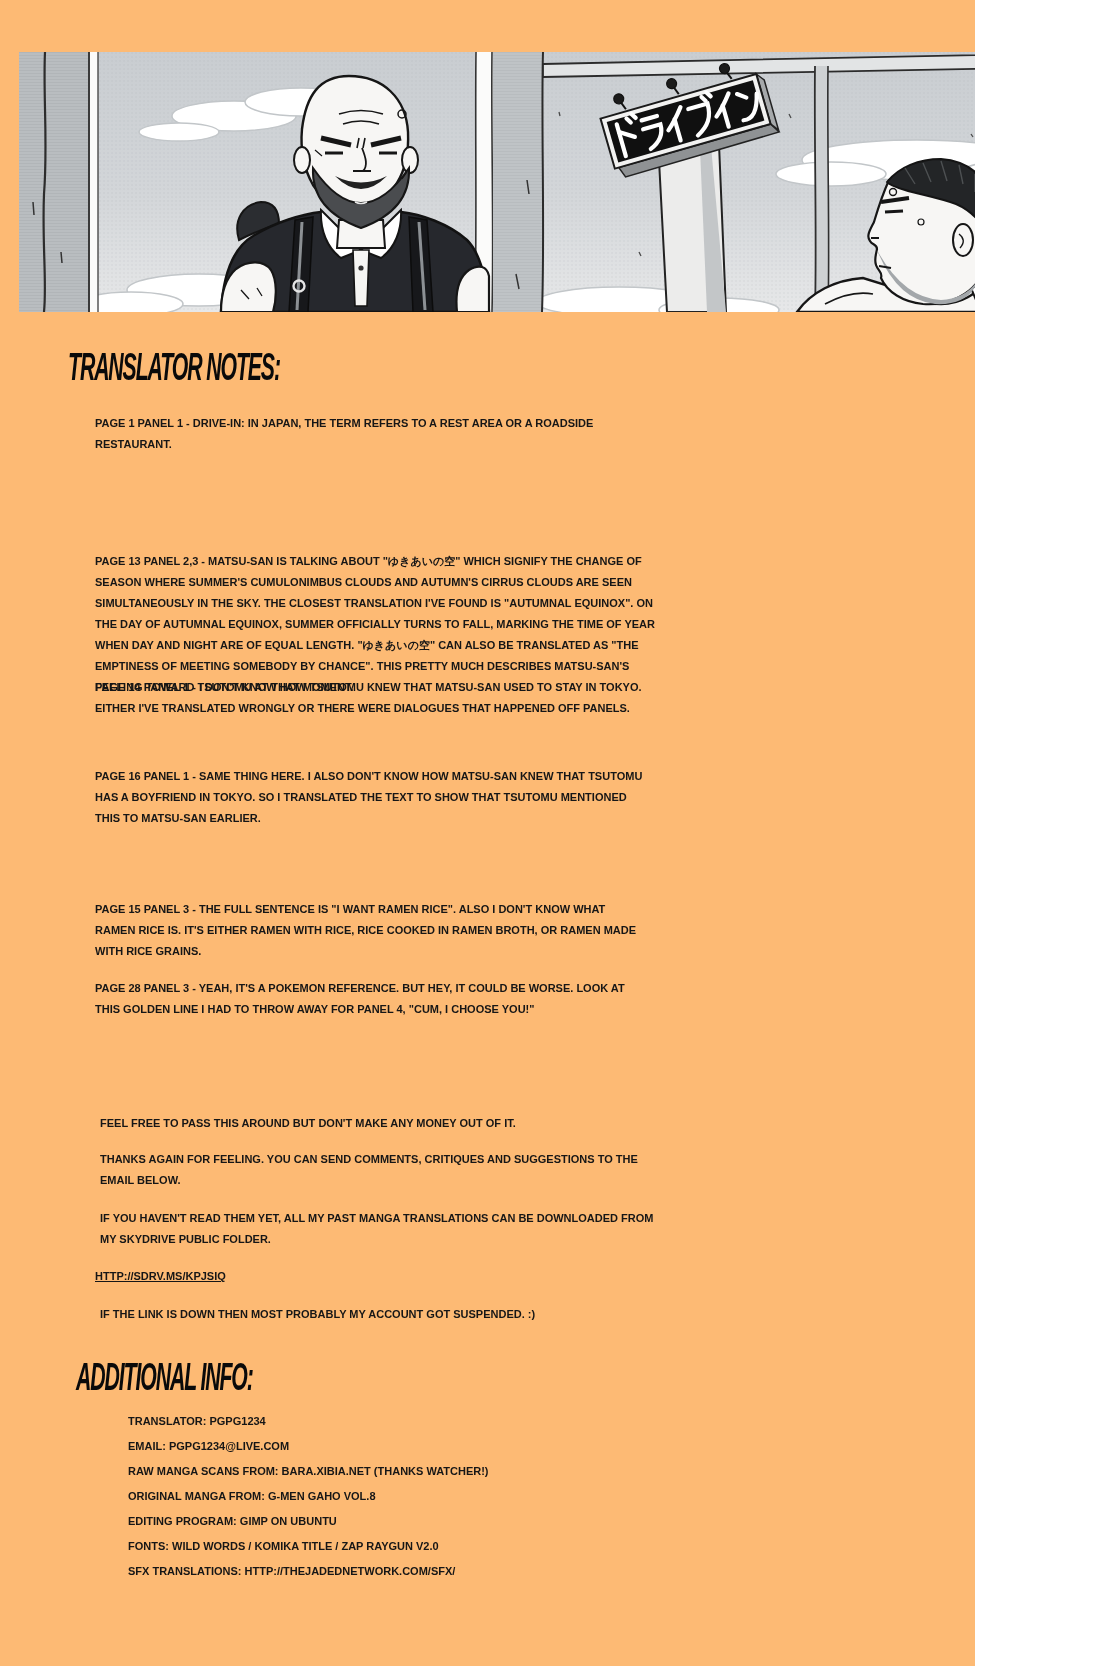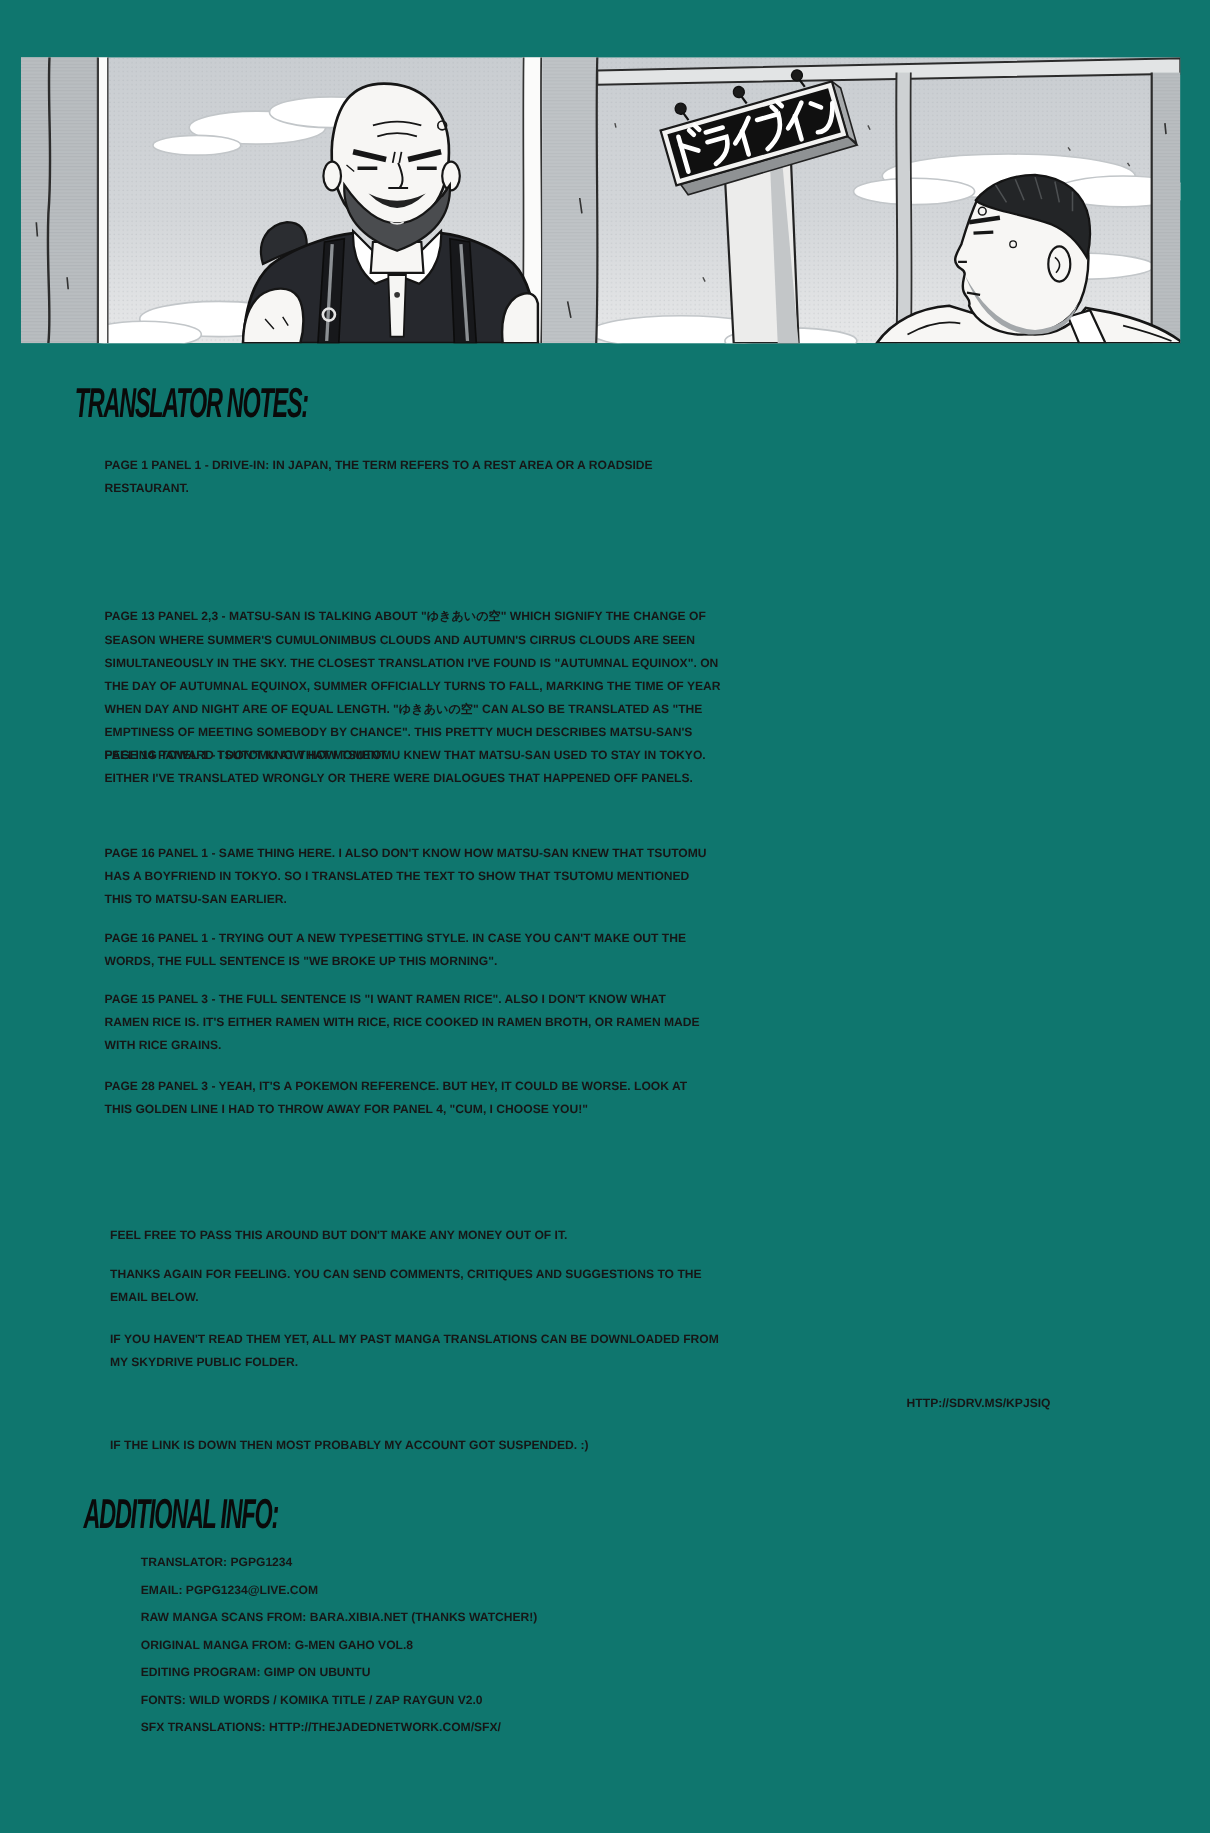--- a/index.html
+++ b/index.html
@@ -1,27 +1,27 @@
 <!DOCTYPE html>
 <html><head>
 <meta charset="utf-8">
 <style>
   html,body{margin:0;padding:0;background:#ffffff;}
-  .page{position:relative;width:1100px;height:1666px;background:#0f766e;overflow:hidden;
+  .page{position:relative;width:975px;height:1666px;background:#fdba74;overflow:hidden;
         font-family:"Liberation Sans",sans-serif;color:#121212;}
   .manga{position:absolute;left:19px;top:52px;width:1054px;height:260px;}
   .manga svg{display:block;}
   .heading{position:absolute;font-weight:bold;font-style:italic;font-size:38px;line-height:38px;
            letter-spacing:-2px;color:#0a0a0a;white-space:pre;
            transform:scaleX(0.56);transform-origin:left top;}
   .txt{position:absolute;font-weight:bold;font-size:11px;line-height:21px;color:#161616;
        white-space:pre;letter-spacing:0px;}
   .note{left:95px;}
   .closing{left:100px;}
-  .link{left:95px;width:860px;text-align:right;}
+  .link{left:95px;width:860px;text-align:left;text-decoration:underline;}
   .info{left:128px;line-height:25px;}
   .vh{position:absolute;width:1px;height:1px;overflow:hidden;clip:rect(0 0 0 0);white-space:nowrap;}
 </style>
 </head>
 <body>
 
 <div class="page">
 
   <div class="manga">
     <span class="vh">ドライブイン</span>
@@ -222,22 +222,20 @@
 SIMULTANEOUSLY IN THE SKY. THE CLOSEST TRANSLATION I'VE FOUND IS "AUTUMNAL EQUINOX". ON
 THE DAY OF AUTUMNAL EQUINOX, SUMMER OFFICIALLY TURNS TO FALL, MARKING THE TIME OF YEAR
 WHEN DAY AND NIGHT ARE OF EQUAL LENGTH. "ゆきあいの空" CAN ALSO BE TRANSLATED AS "THE
 EMPTINESS OF MEETING SOMEBODY BY CHANCE". THIS PRETTY MUCH DESCRIBES MATSU-SAN'S
 FEELING TOWARD TSUTOMU AT THAT MOMENT.</div>
   <div class="txt note" style="top:677px">PAGE 14 PANEL 1 - I DON'T KNOW HOW TSUTOMU KNEW THAT MATSU-SAN USED TO STAY IN TOKYO.
 EITHER I'VE TRANSLATED WRONGLY OR THERE WERE DIALOGUES THAT HAPPENED OFF PANELS.</div>
   <div class="txt note" style="top:766px">PAGE 16 PANEL 1 - SAME THING HERE. I ALSO DON'T KNOW HOW MATSU-SAN KNEW THAT TSUTOMU
 HAS A BOYFRIEND IN TOKYO. SO I TRANSLATED THE TEXT TO SHOW THAT TSUTOMU MENTIONED
 THIS TO MATSU-SAN EARLIER.</div>
-  <div class="txt note" style="top:843px">PAGE 16 PANEL 1 - TRYING OUT A NEW TYPESETTING STYLE. IN CASE YOU CAN'T MAKE OUT THE
-WORDS, THE FULL SENTENCE IS "WE BROKE UP THIS MORNING".</div>
   <div class="txt note" style="top:899px">PAGE 15 PANEL 3 - THE FULL SENTENCE IS "I WANT RAMEN RICE". ALSO I DON'T KNOW WHAT
 RAMEN RICE IS. IT'S EITHER RAMEN WITH RICE, RICE COOKED IN RAMEN BROTH, OR RAMEN MADE
 WITH RICE GRAINS.</div>
   <div class="txt note" style="top:978px">PAGE 28 PANEL 3 - YEAH, IT'S A POKEMON REFERENCE. BUT HEY, IT COULD BE WORSE. LOOK AT
 THIS GOLDEN LINE I HAD TO THROW AWAY FOR PANEL 4, "CUM, I CHOOSE YOU!"</div>
 
   <div class="txt closing" style="top:1113px">FEEL FREE TO PASS THIS AROUND BUT DON'T MAKE ANY MONEY OUT OF IT.</div>
   <div class="txt closing" style="top:1149px">THANKS AGAIN FOR FEELING. YOU CAN SEND COMMENTS, CRITIQUES AND SUGGESTIONS TO THE
 EMAIL BELOW.</div>
   <div class="txt closing" style="top:1208px">IF YOU HAVEN'T READ THEM YET, ALL MY PAST MANGA TRANSLATIONS CAN BE DOWNLOADED FROM

